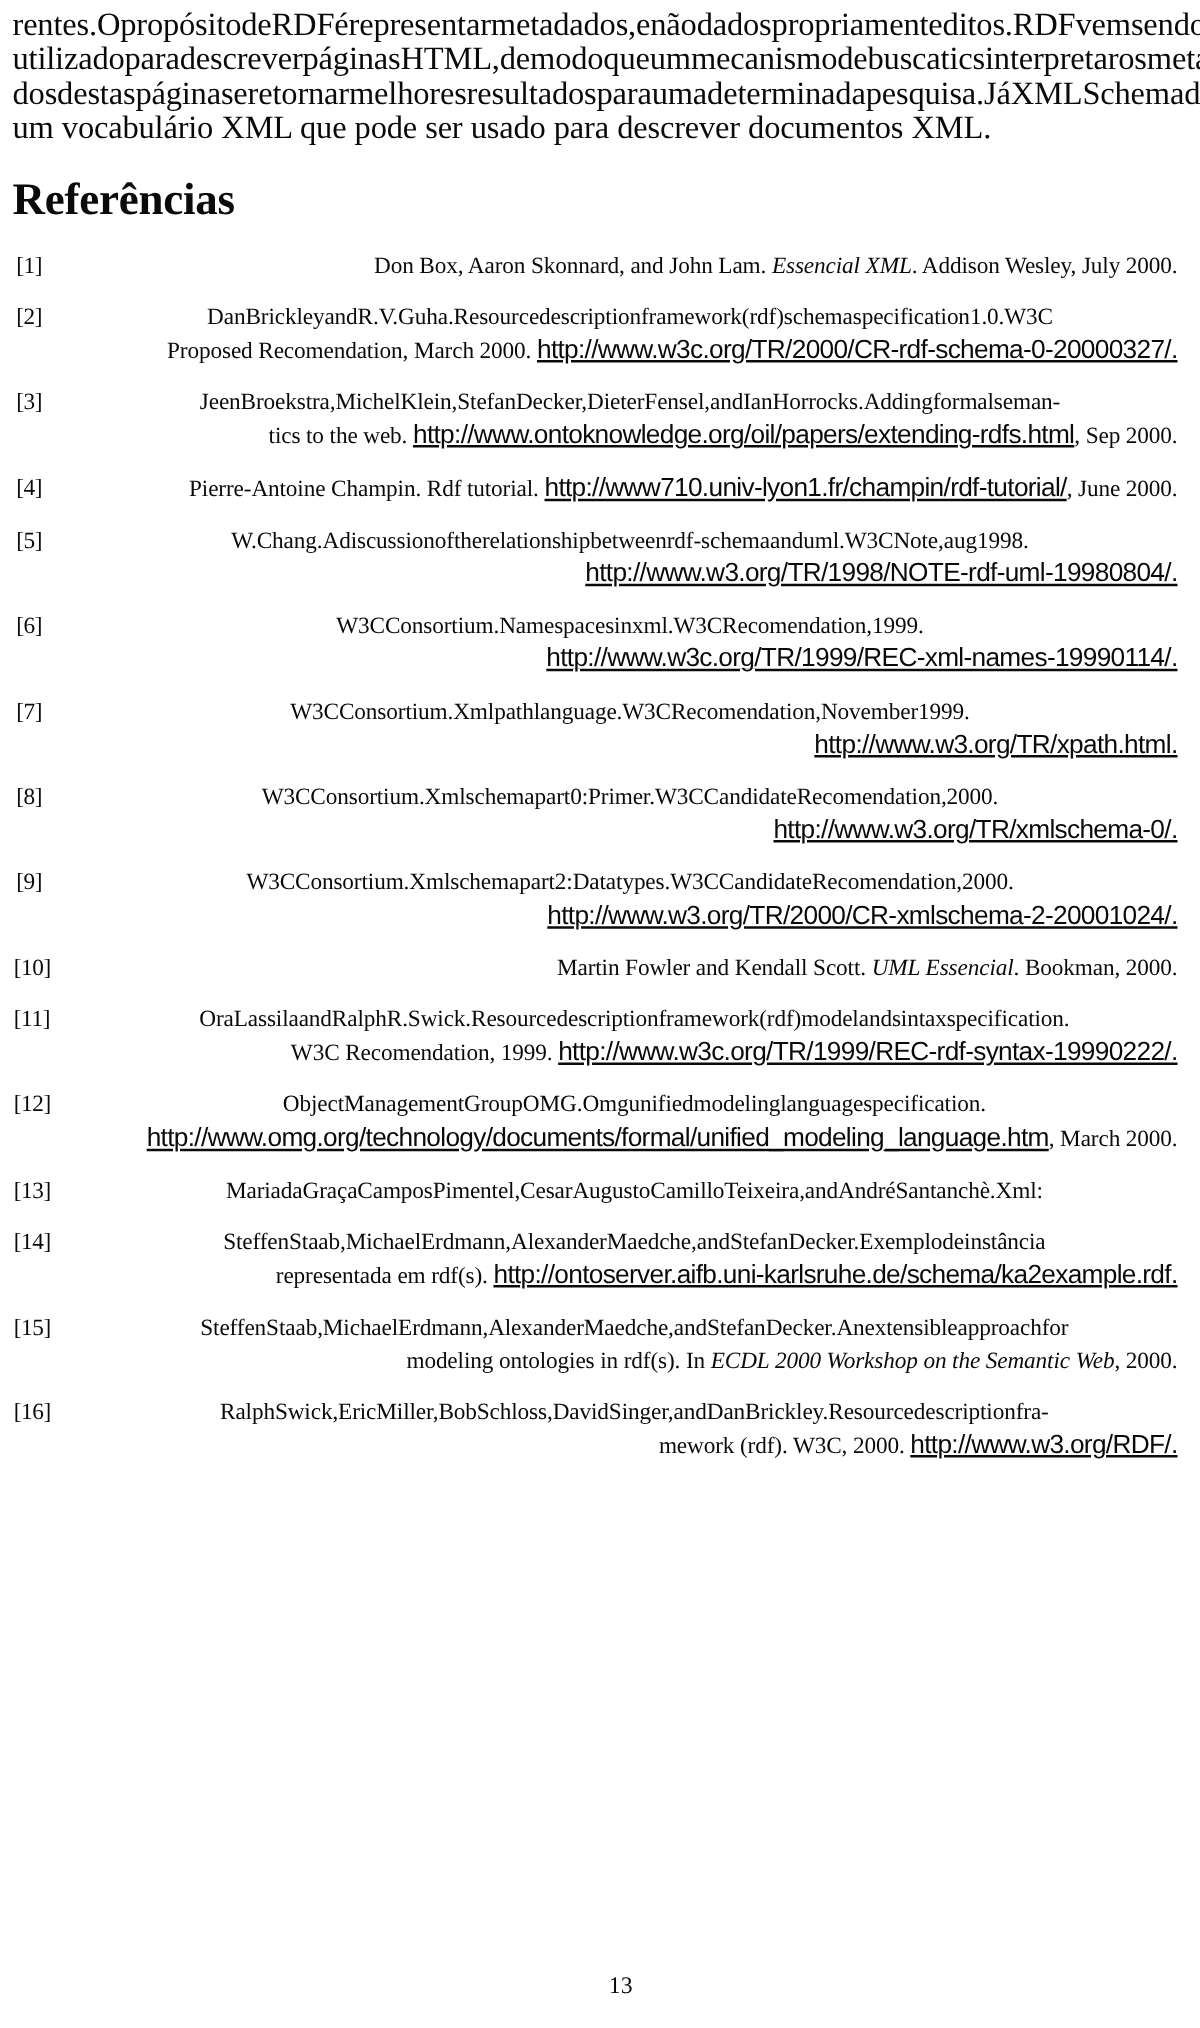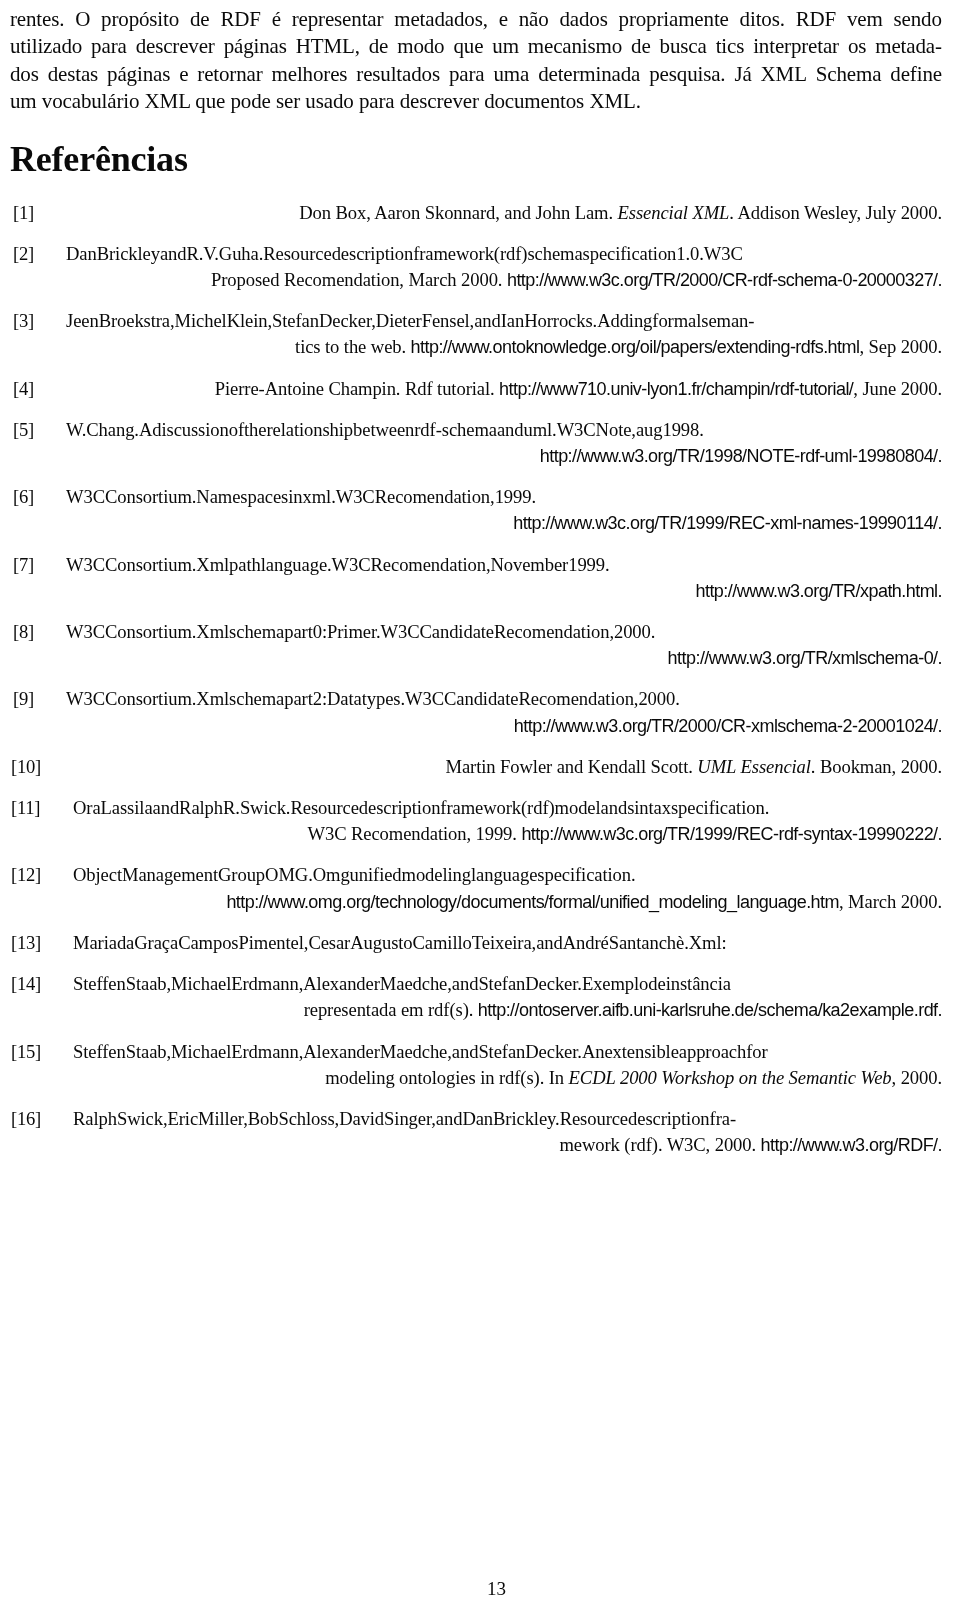--- a/index.html
+++ b/index.html
@@ -17,21 +17,21 @@
   }
   .page {
     position: relative;
     width: 960px;
     height: 1622px;
     box-sizing: border-box;
     padding: 0 18px 0 10px;
   }
   
   .body-para {
-    font-size: 21px;
+    font-size: 26px;
     line-height: 27.4px;
     text-align: justify;
     text-justify: inter-word;
     margin: 0;
     padding-top: 6px;
     letter-spacing: -0.15px;
     word-spacing: 0.2px;
   }
   
   .section-heading {
@@ -81,32 +81,33 @@
     text-align: justify;
     text-justify: inter-word;
     white-space: nowrap;
   }
   .ref-text > .ln.last {
     text-align: right;
     white-space: normal;
   }
   .ref-text > .ln.stretch {
     display: flex;
-    justify-content: flex-start;
+    justify-content: center;
     white-space: nowrap;
     margin-left: 20px;
   }
   .ref-text > .ln.stretch > span { white-space: pre; }
   i, .it {
     font-style: italic;
   }
   .url {
     font-family: "Liberation Sans", "DejaVu Sans", sans-serif;
-    font-size: 18px;
+    font-size: 21px;
     letter-spacing: -0.55px;
+    text-decoration: underline;
   }
   
   .page-number {
     position: absolute;
     left: 0;
     right: 0;
     bottom: 22px;
     text-align: center;
     font-size: 19px;
     line-height: 22px;

